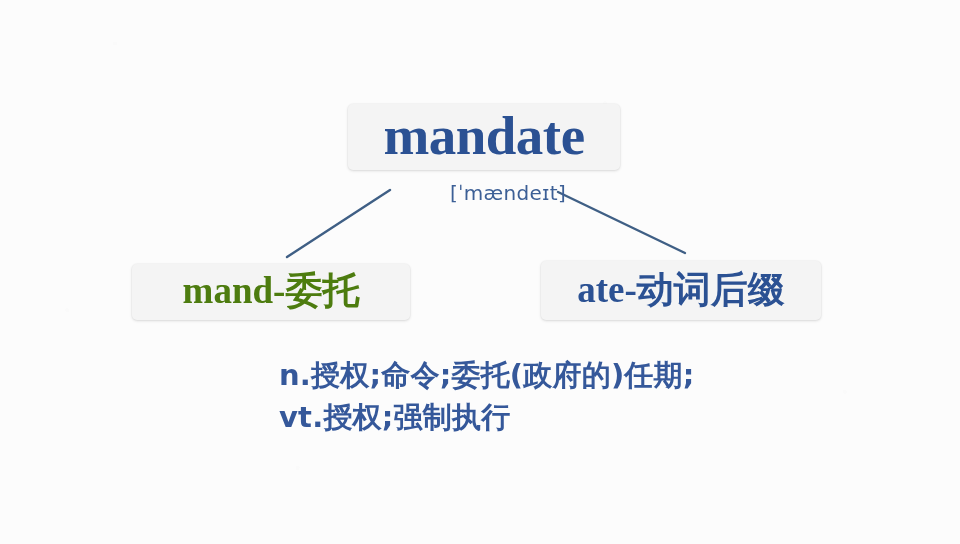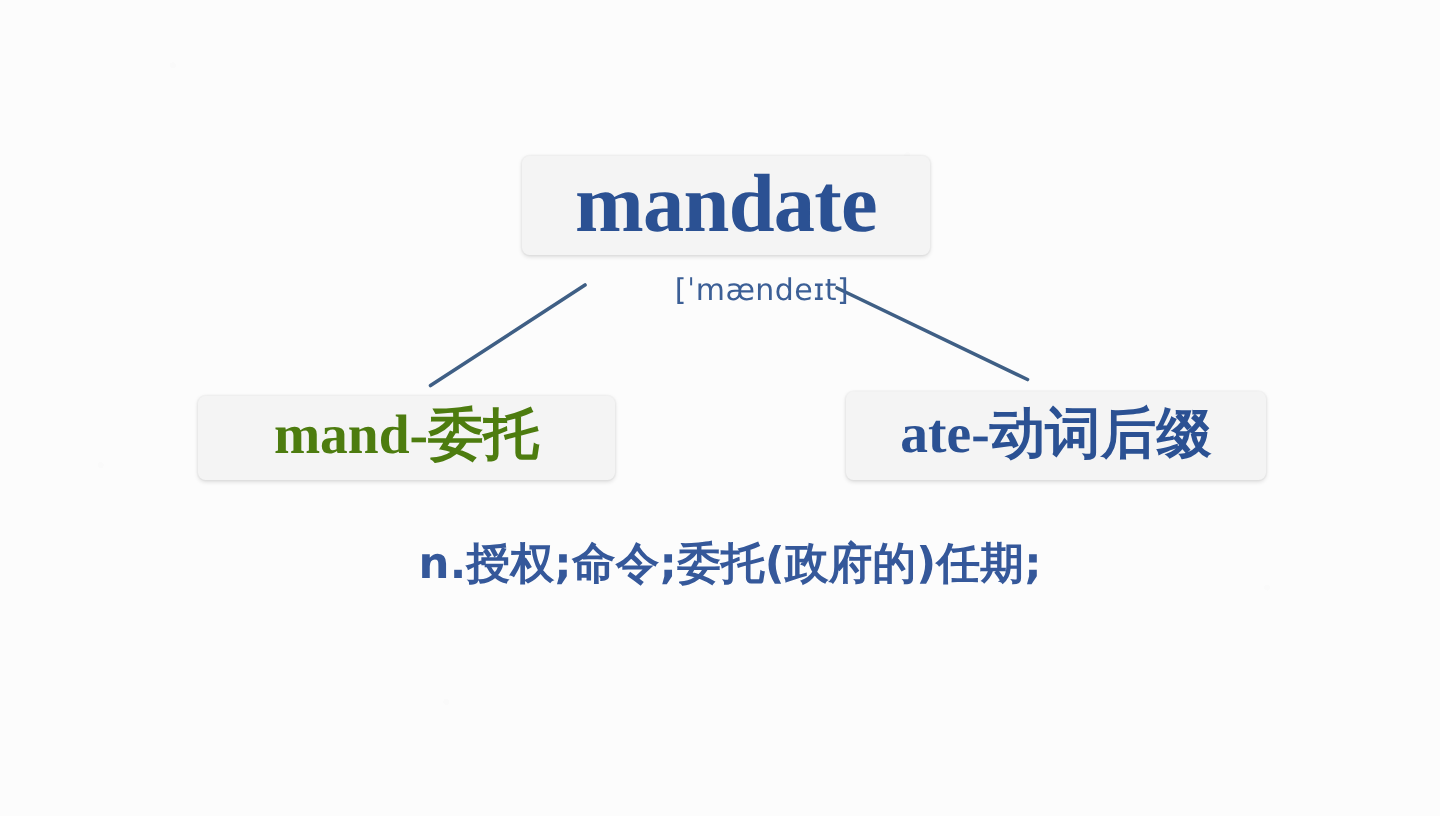--- a/index.html
+++ b/index.html
@@ -88,21 +88,21 @@
   }
 
   
   #morpheme-left-box {
     left: 132px;
     top: 264px;
     width: 278px;
     height: 56px;
   }
   #morpheme-right-box {
-    left: 564px;
+    left: 541px;
     top: 261px;
     width: 280px;
     height: 59px;
   }
   .morpheme-text {
     font-family: "Liberation Serif", "DejaVu Serif", serif;
     font-weight: bold;
     font-size: 37px;
     line-height: 1;
     color: #2b5193;
@@ -145,13 +145,14 @@
 <div class="node-box" id="morpheme-left-box" style="background: rgb(244, 244, 244);">
   <span class="morpheme-text" style="color: #4d7c0f;">mand-委托</span>
 </div>
 
 <div class="node-box" id="morpheme-right-box" style="background: rgb(244, 244, 244);">
   <span class="morpheme-text" style="color: rgb(43, 81, 147);">ate-动词后缀</span>
 </div>
 
 <div id="definition-block" style="color: rgb(53, 88, 154);">
   <div class="definition-line">n.授权;命令;委托(政府的)任期;</div>
+  <div class="definition-line">vt.授权;强制执行</div>
 </div>
 
 </body></html>

